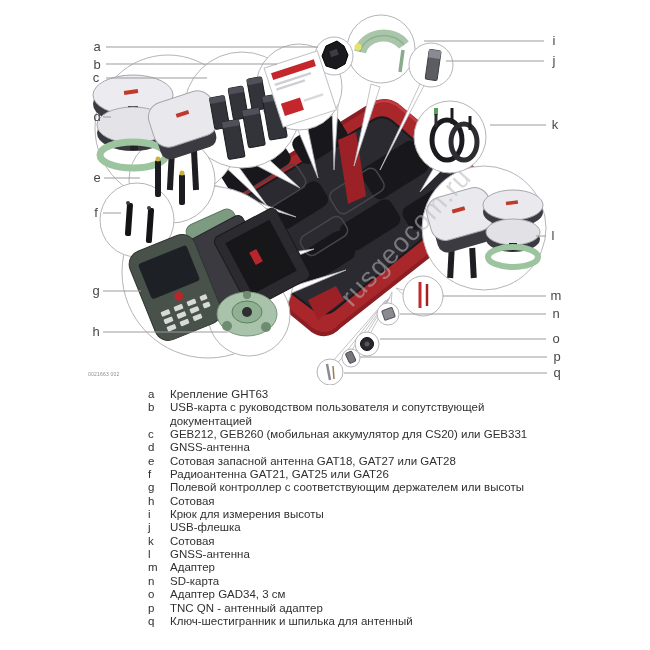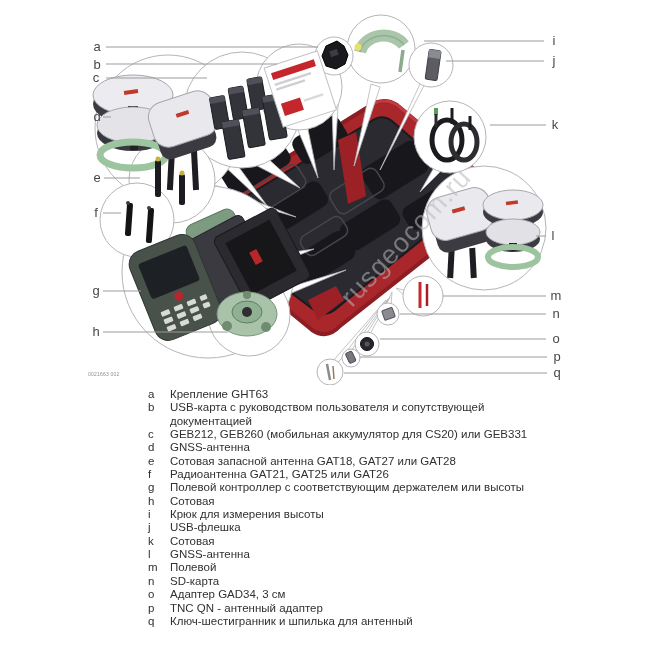--- a/index.html
+++ b/index.html
@@ -339,21 +339,21 @@
   <div class="legend-row">
         <span class="legend-letter">k</span>
         <span class="legend-text">Сотовая</span>
       </div>
   <div class="legend-row">
         <span class="legend-letter">l</span>
         <span class="legend-text">GNSS-антенна</span>
       </div>
   <div class="legend-row">
         <span class="legend-letter">m</span>
-        <span class="legend-text">Полевой</span>
+        <span class="legend-text">Адаптер</span>
       </div>
   <div class="legend-row">
         <span class="legend-letter">n</span>
         <span class="legend-text">SD-карта</span>
       </div>
   <div class="legend-row">
         <span class="legend-letter">o</span>
         <span class="legend-text">Адаптер GAD34, 3 см</span>
       </div>
   <div class="legend-row">

